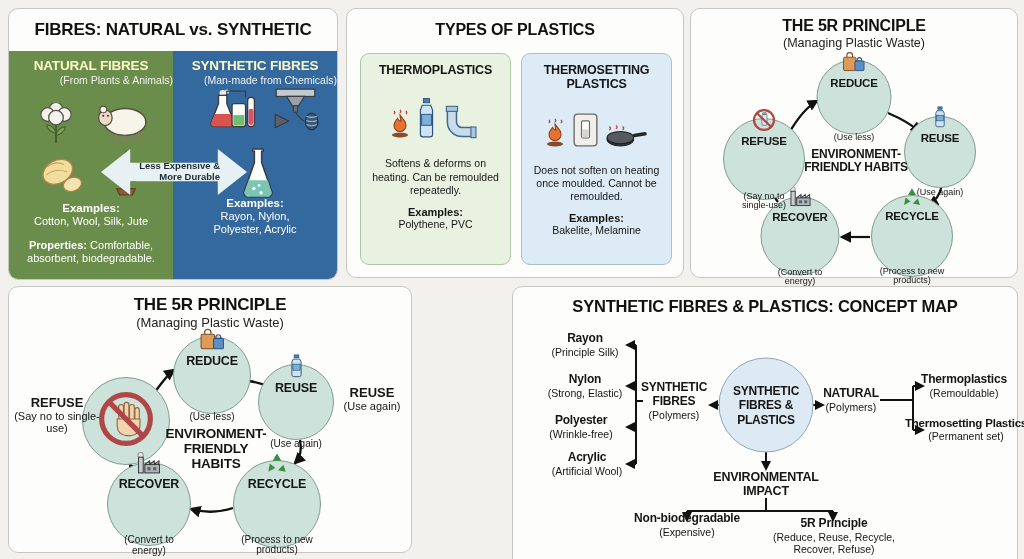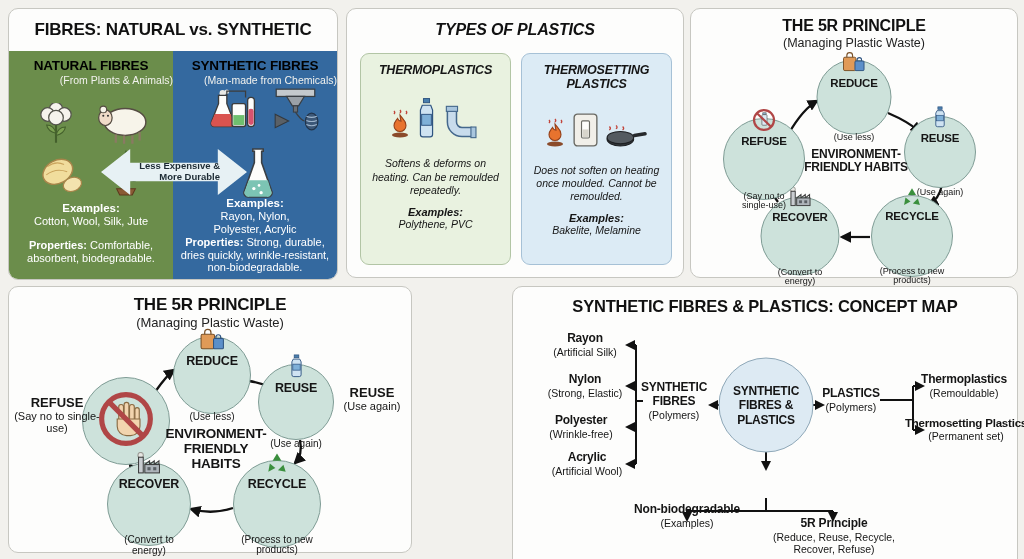--- a/index.html
+++ b/index.html
@@ -5,21 +5,21 @@
   html,body{margin:0;padding:0;}
   body{width:1024px;height:559px;position:relative;background:#f2f1ed;
        font-family:"Liberation Sans",sans-serif;color:#151515;overflow:hidden;}
   .panel{position:absolute;background:#fdfdfc;border:1.5px solid #c7c7c1;border-radius:10px;box-sizing:border-box;}
   .abs{position:absolute;}
   .ctr{transform:translate(-50%,-50%);text-align:center;}
   .ttl{font-weight:bold;text-align:center;letter-spacing:-0.2px;color:#111;}
   .sub-ttl{text-align:center;color:#222;}
   
   .col{position:absolute;top:42px;bottom:0;width:50%;overflow:hidden;}
-  .col-head{font-weight:bold;color:#000000;text-align:center;font-size:13.5px;margin-top:7px;letter-spacing:-0.2px;}
+  .col-head{font-weight:bold;color:#fef9c3;text-align:center;font-size:13.5px;margin-top:7px;letter-spacing:-0.2px;}
   .col-sub{color:#f2f2ee;text-align:right;font-size:10.5px;margin-top:1px;}
   .wtxt{color:#fff;text-align:center;line-height:1.15;}
   .dbl-arrow{position:absolute;background:#e7f1f4;display:flex;align-items:center;justify-content:center;
      clip-path:polygon(0% 50%,20% 0%,20% 30%,80% 30%,80% 0%,100% 50%,80% 100%,80% 70%,20% 70%,20% 100%);}
   .dbl-arrow span{font-size:9.5px;font-weight:bold;color:#1c2a33;text-align:right;line-height:1.15;width:92px;}
   
   .pcard{position:absolute;border-radius:9px;box-sizing:border-box;border:1.5px solid #b5c4ab;}
   .pcard .hd{font-weight:bold;font-size:12.5px;text-align:center;margin:9px 6px 0;line-height:1.15;letter-spacing:-0.2px;}
   .pcard .desc{font-size:10.5px;text-align:center;line-height:1.25;margin:0 8px;}
   .pcard .exl{font-weight:bold;font-size:11px;text-align:center;margin-top:9px;}
@@ -144,32 +144,28 @@
         <path d="M13 32 h18.5 l3 10 a4 4 0 0 1-4 6 H13.5 a4 4 0 0 1-4-6z" fill="#7cc4b4"></path>
         <circle cx="18" cy="40" r="1.6" fill="#fff"></circle>
           <circle cx="25" cy="44" r="1.6" fill="#fff"></circle>
           <circle cx="23" cy="37" r="1.3" fill="#fff"></circle>
       </svg>
     </span>
     <div class="wtxt abs" style="left:4px;right:4px;top:146px;font-size:11px;">
       <div style="font-weight:bold;font-size:11.5px;">Examples:</div>
       <div style="padding:0 22px;text-align:center;">Rayon, Nylon, Polyester, Acrylic</div>
     </div>
-    <div class="wtxt abs" style="left:4px;right:4px;top:185px;font-size:11px;">
-      <b>Properties:</b>
-      <span>Strong, durable, dries quickly, wrinkle-resistant, non-biodegradable.</span>
-    </div>
   </div>
 
   <div class="dbl-arrow" style="left:92px;top:140px;width:146px;height:46px;">
     <span>Less Expensive &amp; More Durable</span>
   </div>
 </div>
 
-<div class="panel" style="left:346px;top:8px;width:338px;height:270px;font-style:italic;">
+<div class="panel" style="left:346px;top:8px;width:338px;height:270px;">
   <div class="ttl abs" style="left:0;right:0;top:12px;font-size:16px;">TYPES OF PLASTICS</div>
 
   <div class="pcard" style="left:13px;top:44px;width:151px;height:212px;background:#e9f2e0;border-color:#b2c5a5;">
     <div class="hd">THERMOPLASTICS</div>
     <div class="icon-row">
       <span>
         <svg width="20" height="30" viewBox="0 0 20 30">
           <path d="M4 2 q1.5 1.5 0 3 M10 1 q1.5 1.5 0 3 M16 2 q1.5 1.5 0 3" stroke="#c2443a" fill="none" stroke-width="1.3"></path>
           <path d="M10 6 C12 9.5 16 11 16 16.5 a6 6 0 0 1-12 0 C4 13.5 5.5 12.5 7.5 9.5 c1 2.2 2.2 2.7 3.5 2.7 C10.5 9.5 10 8 10 6z" fill="#e8732e" stroke="#94401a" stroke-width="1.1"></path>
           <ellipse cx="10" cy="26" rx="8" ry="2.6" fill="#8a4a2a"></ellipse>
@@ -444,27 +440,27 @@
     </g>
   </svg>
 
   <div class="cm-circle" style="left:253px;top:118px;width:93px;height:93px;">SYNTHETIC FIBRES &amp; PLASTICS</div>
 
   <div class="cm-node" style="left:161px;top:114px;width:80px;">
     <div class="nm">SYNTHETIC FIBRES</div>
     <div class="sb">(Polymers)</div>
   </div>
   <div class="cm-node" style="left:338px;top:113px;width:90px;">
-    <div class="nm">PLASTICS</div>
+    <div class="nm">NATURAL</div>
     <div class="sb">(Polymers)</div>
   </div>
 
   <div class="cm-node" style="left:72px;top:58px;width:110px;">
     <div class="nm">Rayon</div>
-    <div class="sb">(Artificial Silk)</div>
+    <div class="sb">(Principle Silk)</div>
   </div>
   <div class="cm-node" style="left:72px;top:99px;width:110px;">
     <div class="nm">Nylon</div>
     <div class="sb">(Strong, Elastic)</div>
   </div>
   <div class="cm-node" style="left:74px;top:177px;width:112px;">
     <div class="nm">Acrylic</div>
     <div class="sb">(Artificial Wool)</div>
   </div>
   <div class="cm-node" style="left:68px;top:140px;width:104px;">
@@ -474,21 +470,24 @@
 
   <div class="cm-node" style="left:451px;top:99px;width:110px;">
     <div class="nm">Thermoplastics</div>
     <div class="sb">(Remouldable)</div>
   </div>
   <div class="cm-node" style="left:453px;top:143px;width:140px;">
     <div class="nm" style="font-size:11.5px;white-space:nowrap;">Thermosetting Plastics</div>
     <div class="sb">(Permanent set)</div>
   </div>
 
-  <div class="cm-node" style="left:174px;top:229px;width:130px;">
+  <div class="cm-node" style="left:253px;top:197px;width:115px;">
+    <div class="nm" style="font-size:12.5px;">ENVIRONMENTAL IMPACT</div>
+  </div>
+  <div class="cm-node" style="left:174px;top:238px;width:130px;">
     <div class="nm">Non-biodegradable</div>
-    <div class="sb">(Examples)</div>
+    <div class="sb">(Expensive)</div>
   </div>
   <div class="cm-node" style="left:321px;top:249px;width:150px;">
     <div class="nm">5R Principle</div>
     <div class="sb">(Reduce, Reuse, Recycle, Recover, Refuse)</div>
   </div>
 </div>
 
 </body></html>

